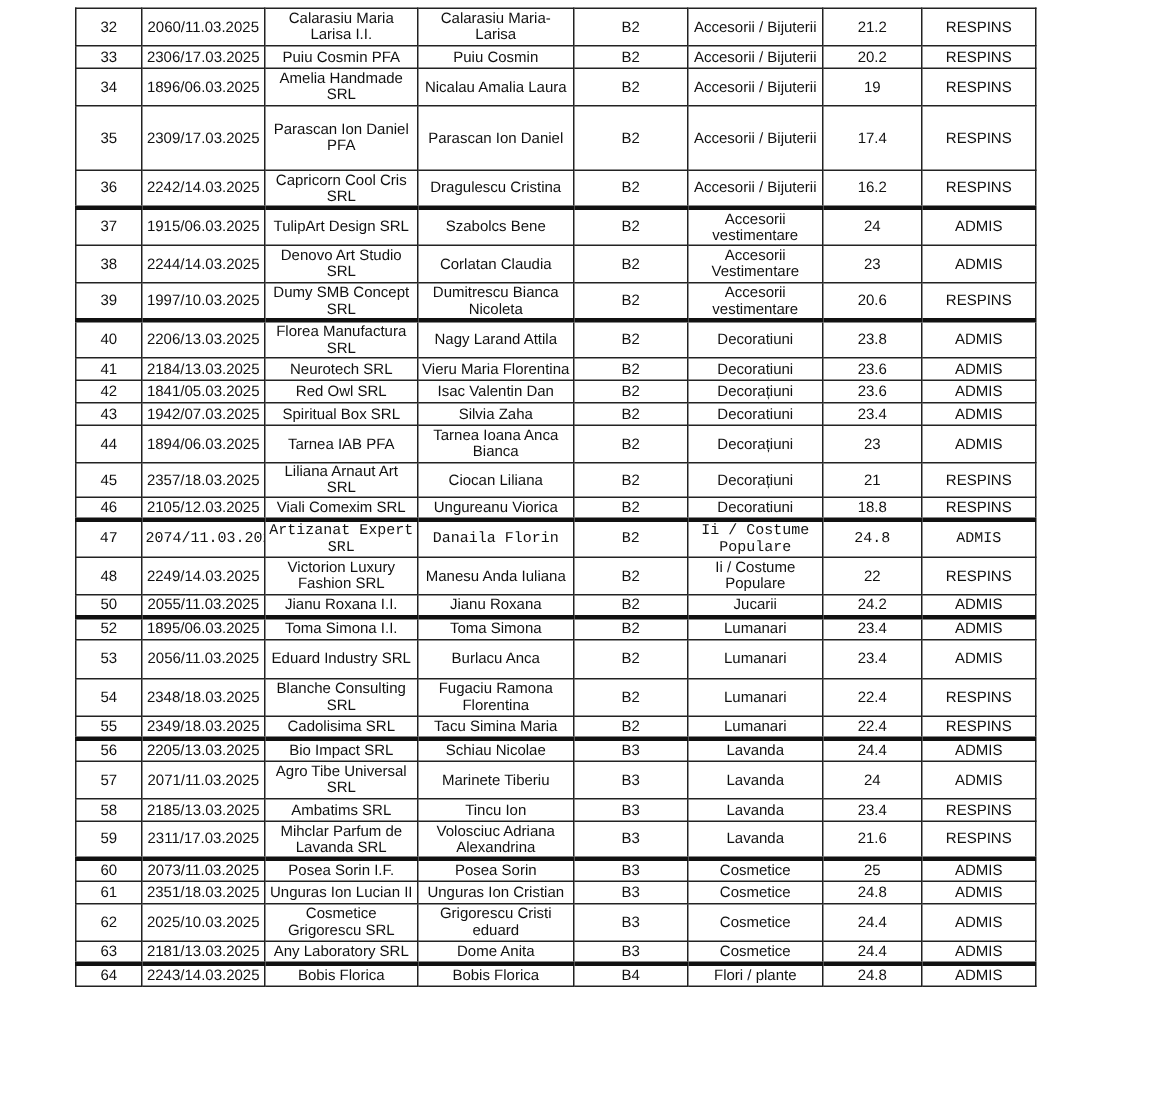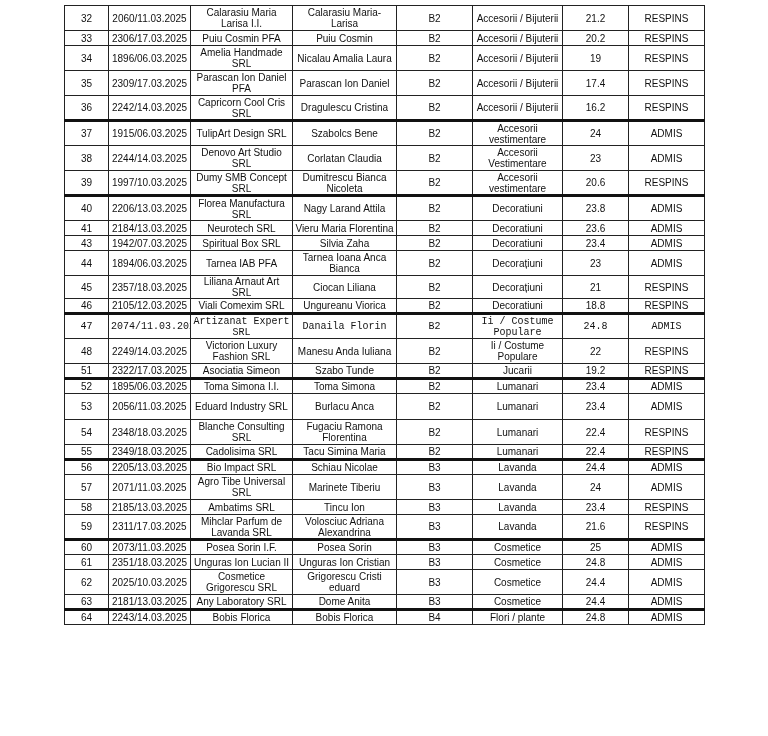--- a/index.html
+++ b/index.html
@@ -1,18 +1,18 @@
 <!DOCTYPE html>
 <html><head>
 <meta charset="utf-8">
 <style>
   html, body { margin:0; padding:0; background:#ffffff; }
   body { width:768px; height:736px; position:relative; overflow:hidden;
          font-family:"Liberation Sans", sans-serif; color:#111; }
-  table { position:absolute; left:64px; top:5px; border-collapse:collapse;
+  table { position:absolute; left:50px; top:5px; border-collapse:collapse;
           table-layout:fixed; width:640px; }
   td { border:1px solid #222; font-size:10px; line-height:11px; text-align:center;
        vertical-align:middle; padding:0 2px; overflow:hidden; }
   tr.thick td { border-top:3px solid #111; }
   col.c0{width:44px} col.c1{width:82px} col.c2{width:102px} col.c3{width:104px}
   col.c4{width:76px} col.c5{width:90px} col.c6{width:66px} col.c7{width:76px}
 </style>
 </head>
 <body>
 
@@ -51,21 +51,21 @@
       <tr style="height: 25px;">
         <td>34</td>
         <td>1896/06.03.2025</td>
         <td>Amelia Handmade SRL</td>
         <td>Nicalau Amalia Laura</td>
         <td>B2</td>
         <td>Accesorii / Bijuterii</td>
         <td>19</td>
         <td>RESPINS</td>
       </tr>
-      <tr style="height: 25px; padding-left: 33px;">
+      <tr style="height: 43px; padding-left: 33px;">
         <td>35</td>
         <td>2309/17.03.2025</td>
         <td>Parascan Ion Daniel PFA</td>
         <td>Parascan Ion Daniel</td>
         <td>B2</td>
         <td>Accesorii / Bijuterii</td>
         <td>17.4</td>
         <td>RESPINS</td>
       </tr>
       <tr style="height: 25px; margin-left: 27px;">
@@ -122,20 +122,30 @@
         <td>41</td>
         <td>2184/13.03.2025</td>
         <td>Neurotech SRL</td>
         <td>Vieru Maria Florentina</td>
         <td>B2</td>
         <td>Decoratiuni</td>
         <td>23.6</td>
         <td>ADMIS</td>
       </tr>
       <tr style="height: 15px;">
+        <td>42</td>
+        <td>1841/05.03.2025</td>
+        <td>Red Owl SRL</td>
+        <td>Isac Valentin Dan</td>
+        <td>B2</td>
+        <td>Decorațiuni</td>
+        <td>23.6</td>
+        <td>ADMIS</td>
+      </tr>
+      <tr style="height: 15px;">
         <td>43</td>
         <td>1942/07.03.2025</td>
         <td>Spiritual Box SRL</td>
         <td>Silvia Zaha</td>
         <td>B2</td>
         <td>Decoratiuni</td>
         <td>23.4</td>
         <td>ADMIS</td>
       </tr>
       <tr style="height: 25px;">
@@ -182,28 +192,28 @@
         <td>48</td>
         <td>2249/14.03.2025</td>
         <td>Victorion Luxury Fashion SRL</td>
         <td>Manesu Anda Iuliana</td>
         <td>B2</td>
         <td>Ii / Costume Populare</td>
         <td>22</td>
         <td>RESPINS</td>
       </tr>
       <tr style="height: 15px;">
-        <td>51</td>
-        <td>2322/17.03.2025</td>
-        <td>Asociatia Simeon</td>
-        <td>Szabo Tunde</td>
+        <td>50</td>
+        <td>2055/11.03.2025</td>
+        <td>Jianu Roxana I.I.</td>
+        <td>Jianu Roxana</td>
         <td>B2</td>
         <td>Jucarii</td>
-        <td>19.2</td>
-        <td>RESPINS</td>
+        <td>24.2</td>
+        <td>ADMIS</td>
       </tr>
       <tr class="thick" style="height: 15px;">
         <td>52</td>
         <td>1895/06.03.2025</td>
         <td>Toma Simona I.I.</td>
         <td>Toma Simona</td>
         <td>B2</td>
         <td>Lumanari</td>
         <td>23.4</td>
         <td>ADMIS</td>

